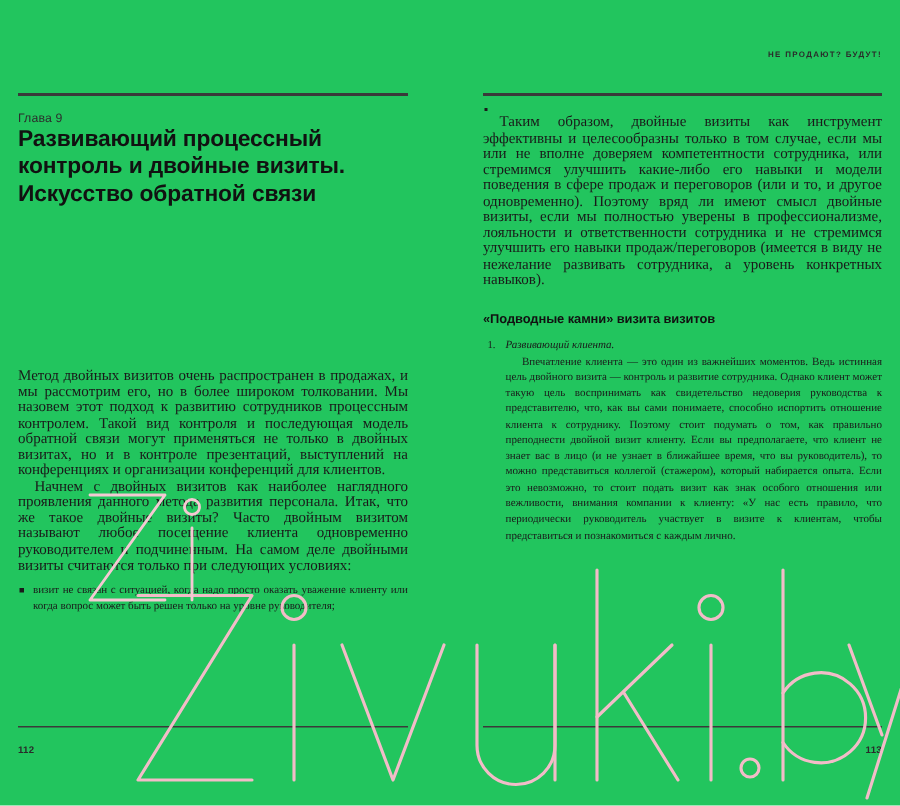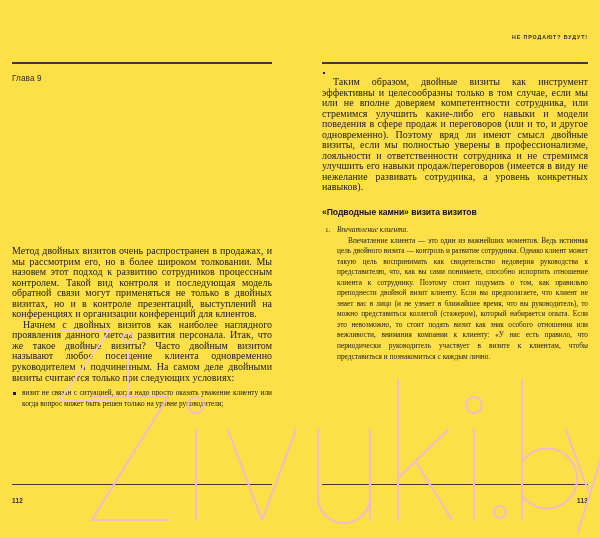--- a/index.html
+++ b/index.html
@@ -4,21 +4,21 @@
 <style>
   html, body {
     margin: 0;
     padding: 0;
     background: #ffffff;
   }
   #page {
     position: relative;
     width: 600px;
     height: 537px;
-    background: #fde047;
+    background: #22c55e;
     overflow: hidden;
     font-family: "Liberation Serif", "DejaVu Serif", serif;
   }
 
   
   .spread {
     position: absolute;
     inset: 0;
     display: flex;
   }
@@ -244,20 +244,21 @@
 <div id="page">
 
   <div class="spread">
 
     <div class="page-panel page-left">
 
       <div class="rule-top-left"></div>
 
       <div class="chapter-label">Глава 9</div>
 
+      <div class="chapter-title">Развивающий процессный контроль и двойные визиты. Искусство обратной связи</div>
 
       <div class="left-body">
         <p class="bt">Метод двойных визитов очень распространен в продажах, и мы рассмотрим его, но в более широком толковании. Мы назовем этот подход к развитию сотрудников процессным контролем. Такой вид контроля и последующая модель обратной связи могут применяться не только в двойных визитах, но и в контроле презентаций, выступлений на конференциях и организации конференций для клиентов.</p>
         <p class="bt ind">Начнем с двойных визитов как наиболее наглядного проявления данного метода развития персонала. Итак, что же такое двойные визиты? Часто двойным визитом называют любое посещение клиента одновременно руководителем и подчиненным. На самом деле двойными визиты считаются только при следующих условиях:</p>
 
         <ul class="blist">
           <li>
             <span class="sq"></span>
             <span>визит не связан с ситуацией, когда надо просто оказать уважение клиенту или когда вопрос может быть решен только на уровне руководителя;</span>
           </li>
@@ -283,21 +284,21 @@
         </ul>
 
         <div class="gap"></div>
 
         <p class="bt ind">Таким образом, двойные визиты как инструмент эффективны и целесообразны только в том случае, если мы или не вполне доверяем компетентности сотрудника, или стремимся улучшить какие-либо его навыки и модели поведения в сфере продаж и переговоров (или и то, и другое одновременно). Поэтому вряд ли имеют смысл двойные визиты, если мы полностью уверены в профессионализме, лояльности и ответственности сотрудника и не стремимся улучшить его навыки продаж/переговоров (имеется в виду не нежелание развивать сотрудника, а уровень конкретных навыков).</p>
 
         <div class="subhead">«Подводные камни» визита визитов</div>
 
         <ol class="nlist">
           <li>
-            <span class="nl-title">Впечатление клиента.</span>
+            <span class="nl-title">Развивающий клиента.</span>
             <span class="nl-body">Впечатление клиента — это один из важнейших моментов. Ведь истинная цель двойного визита — контроль и развитие сотрудника. Однако клиент может такую цель воспринимать как свидетельство недоверия руководства к представителю, что, как вы сами понимаете, способно испортить отношение клиента к сотруднику. Поэтому стоит подумать о том, как правильно преподнести двойной визит клиенту. Если вы предполагаете, что клиент не знает вас в лицо (и не узнает в ближайшее время, что вы руководитель), то можно представиться коллегой (стажером), который набирается опыта. Если это невозможно, то стоит подать визит как знак особого отношения или вежливости, внимания компании к клиенту: «У нас есть правило, что периодически руководитель участвует в визите к клиентам, чтобы представиться и познакомиться с каждым лично.</span>
           </li>
         </ol>
       </div>
 
       <div class="rule-bottom"></div>
       <div class="folio folio-right">113</div>
     </div>
   </div>
 

